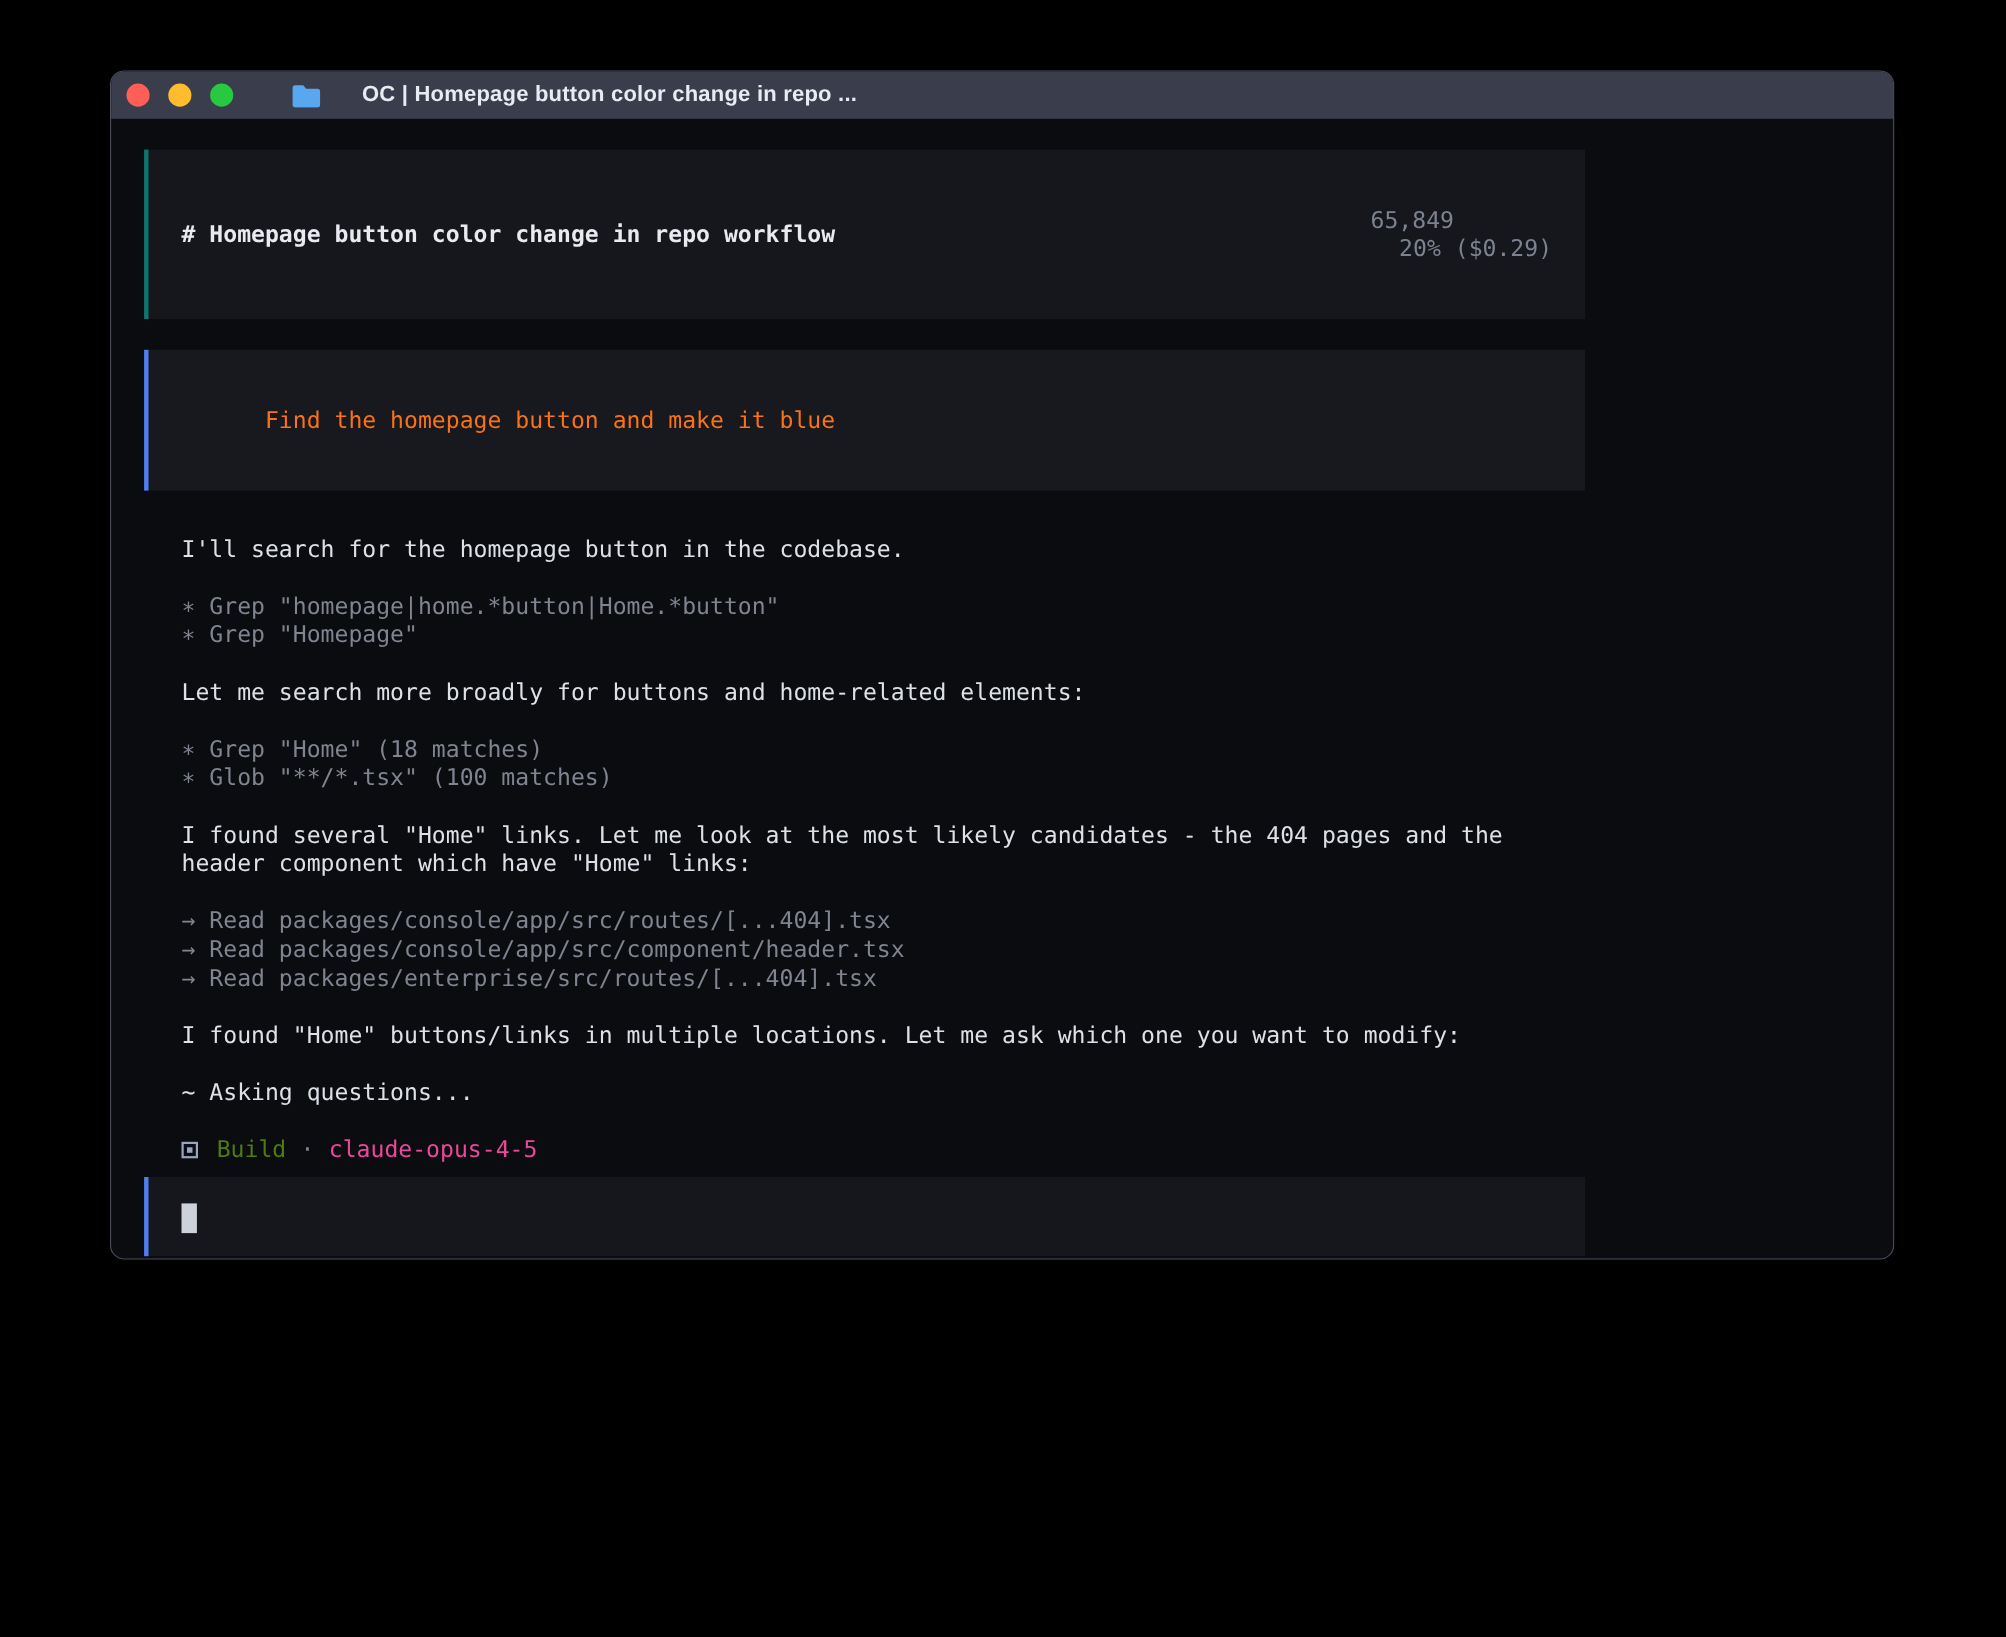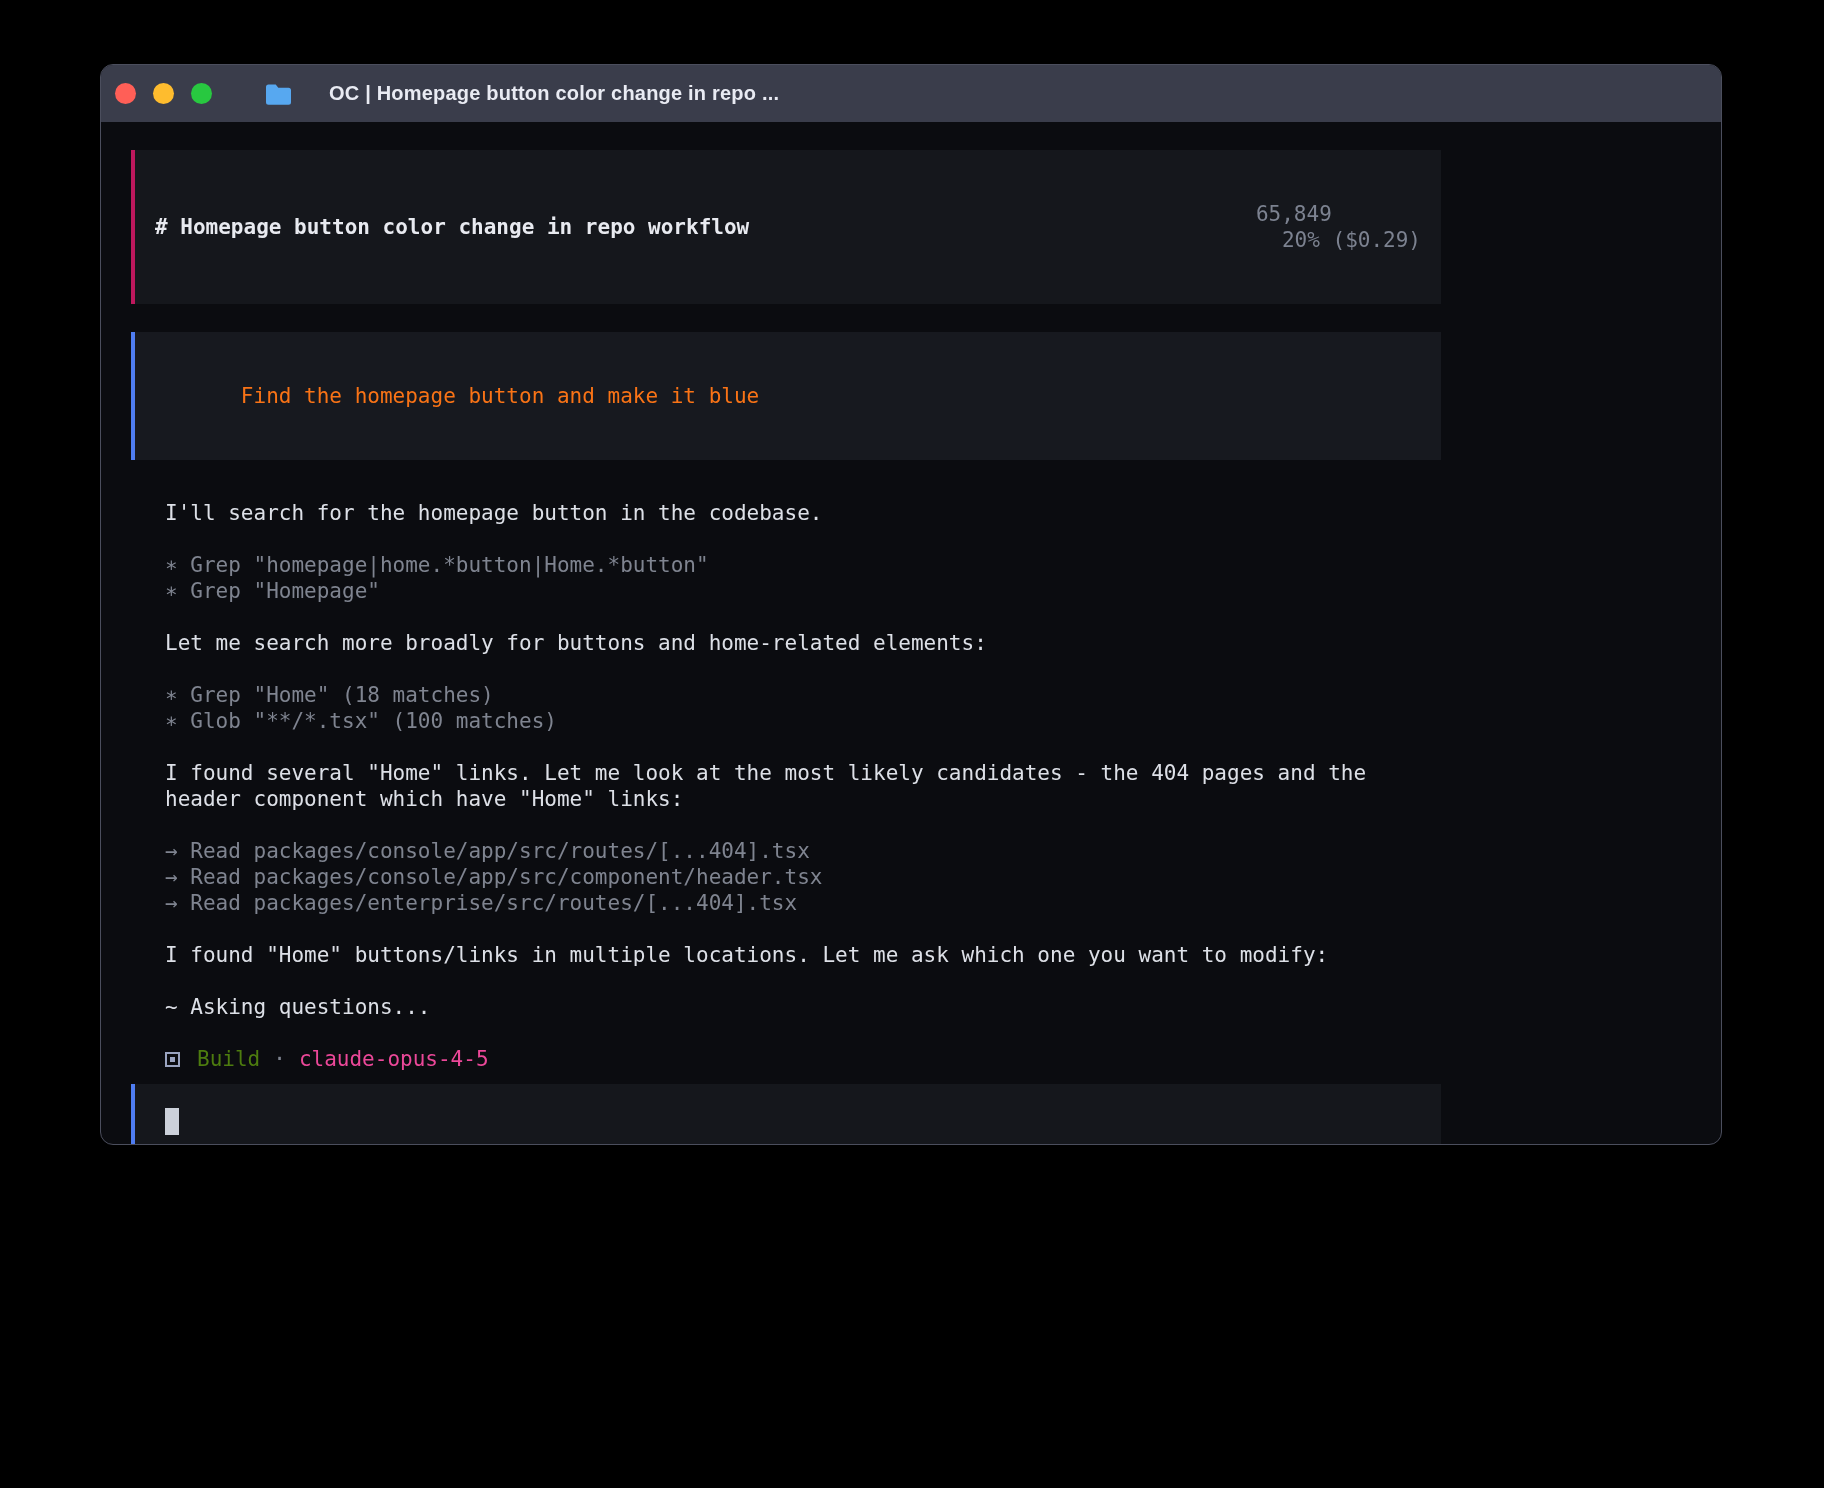--- a/index.html
+++ b/index.html
@@ -13,43 +13,43 @@
   .window {
     position:absolute; left:100px; top:64px;
     width:1622px; height:1081px;
     background:#0b0c10;
     border:1px solid #4b4e5d;
     border-radius:13px;
     overflow:hidden;
     box-shadow:0 24px 70px rgba(0,0,0,.65);
   }
   .titlebar {
-    height:57px; background:#3a3d4b;
+    height:43px; background:#3a3d4b;
     display:flex; align-items:center;
     padding:0 14px;
     gap:25px;
   }
   .lights { display:flex; gap:17px; align-items:center; }
   .light { width:21px; height:21px; border-radius:50%; border:none; padding:0; display:block; }
   .light.close { background:#ff5f57; }
   .light.min   { background:#febc2e; }
   .light.zoom  { background:#28c840; }
   .folder { margin-left:28px; display:flex; align-items:center; }
   .titlebar-title {
     margin-left:12px;
     font-family:"Liberation Sans", sans-serif;
     font-weight:700; font-size:20px; color:#e9ebf3; letter-spacing:.2px;
     white-space:nowrap;
   }
   .main { padding:28px 0 0 30px; font-size:21px; }
 
   .session-header {
     width:1310px; background:#15171c;
-    border-left:4px solid #be185d;
-    padding:25px 20px;
+    border-left:4px solid #0f766e;
+    padding:25px 30px;
     display:flex; justify-content:space-between; align-items:center;
     line-height:26px;
   }
   .session-title { font-weight:700; color:#e8eaf0; white-space:pre; }
   .session-stats { color:#7c8290; white-space:pre; }
   .session-stats .ctx { margin-left:26px; }
 
   .user-block {
     margin-top:28px; width:1310px;
     background:#17191f;

